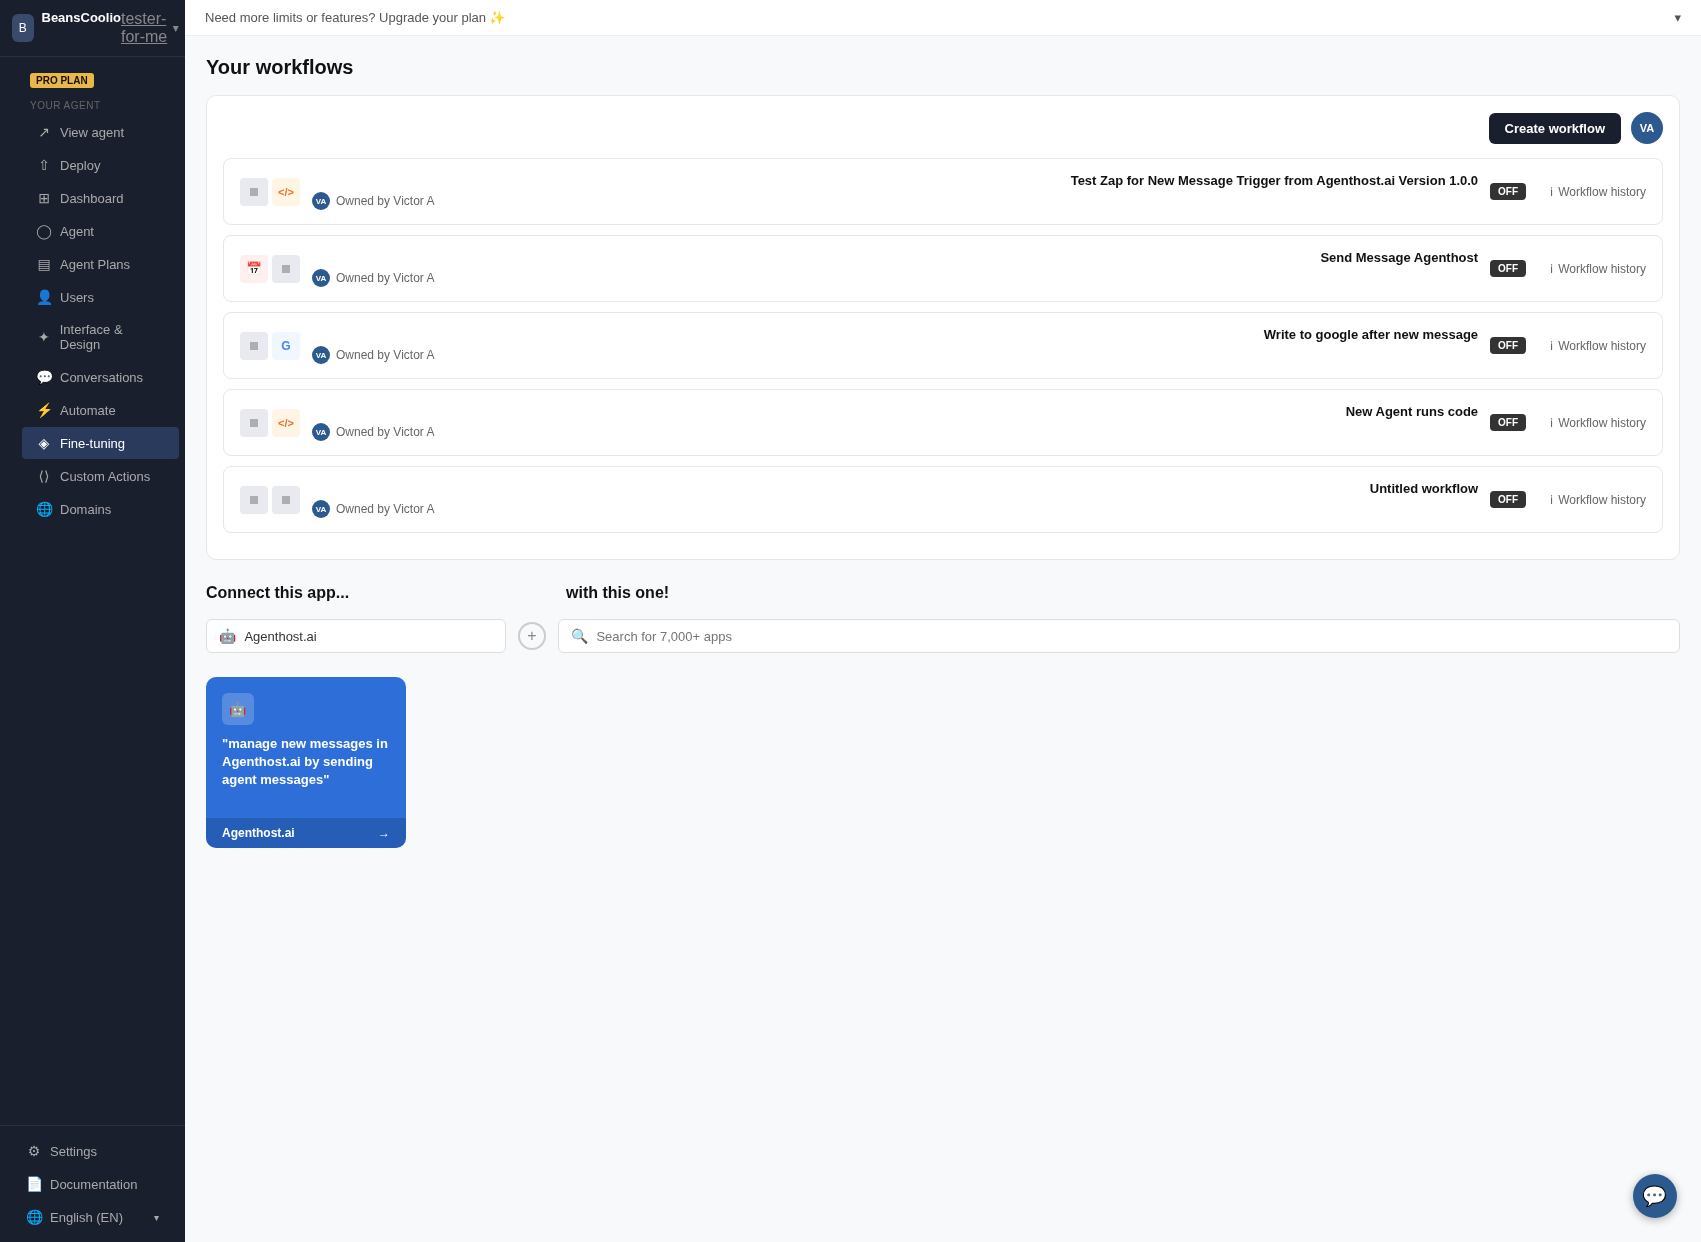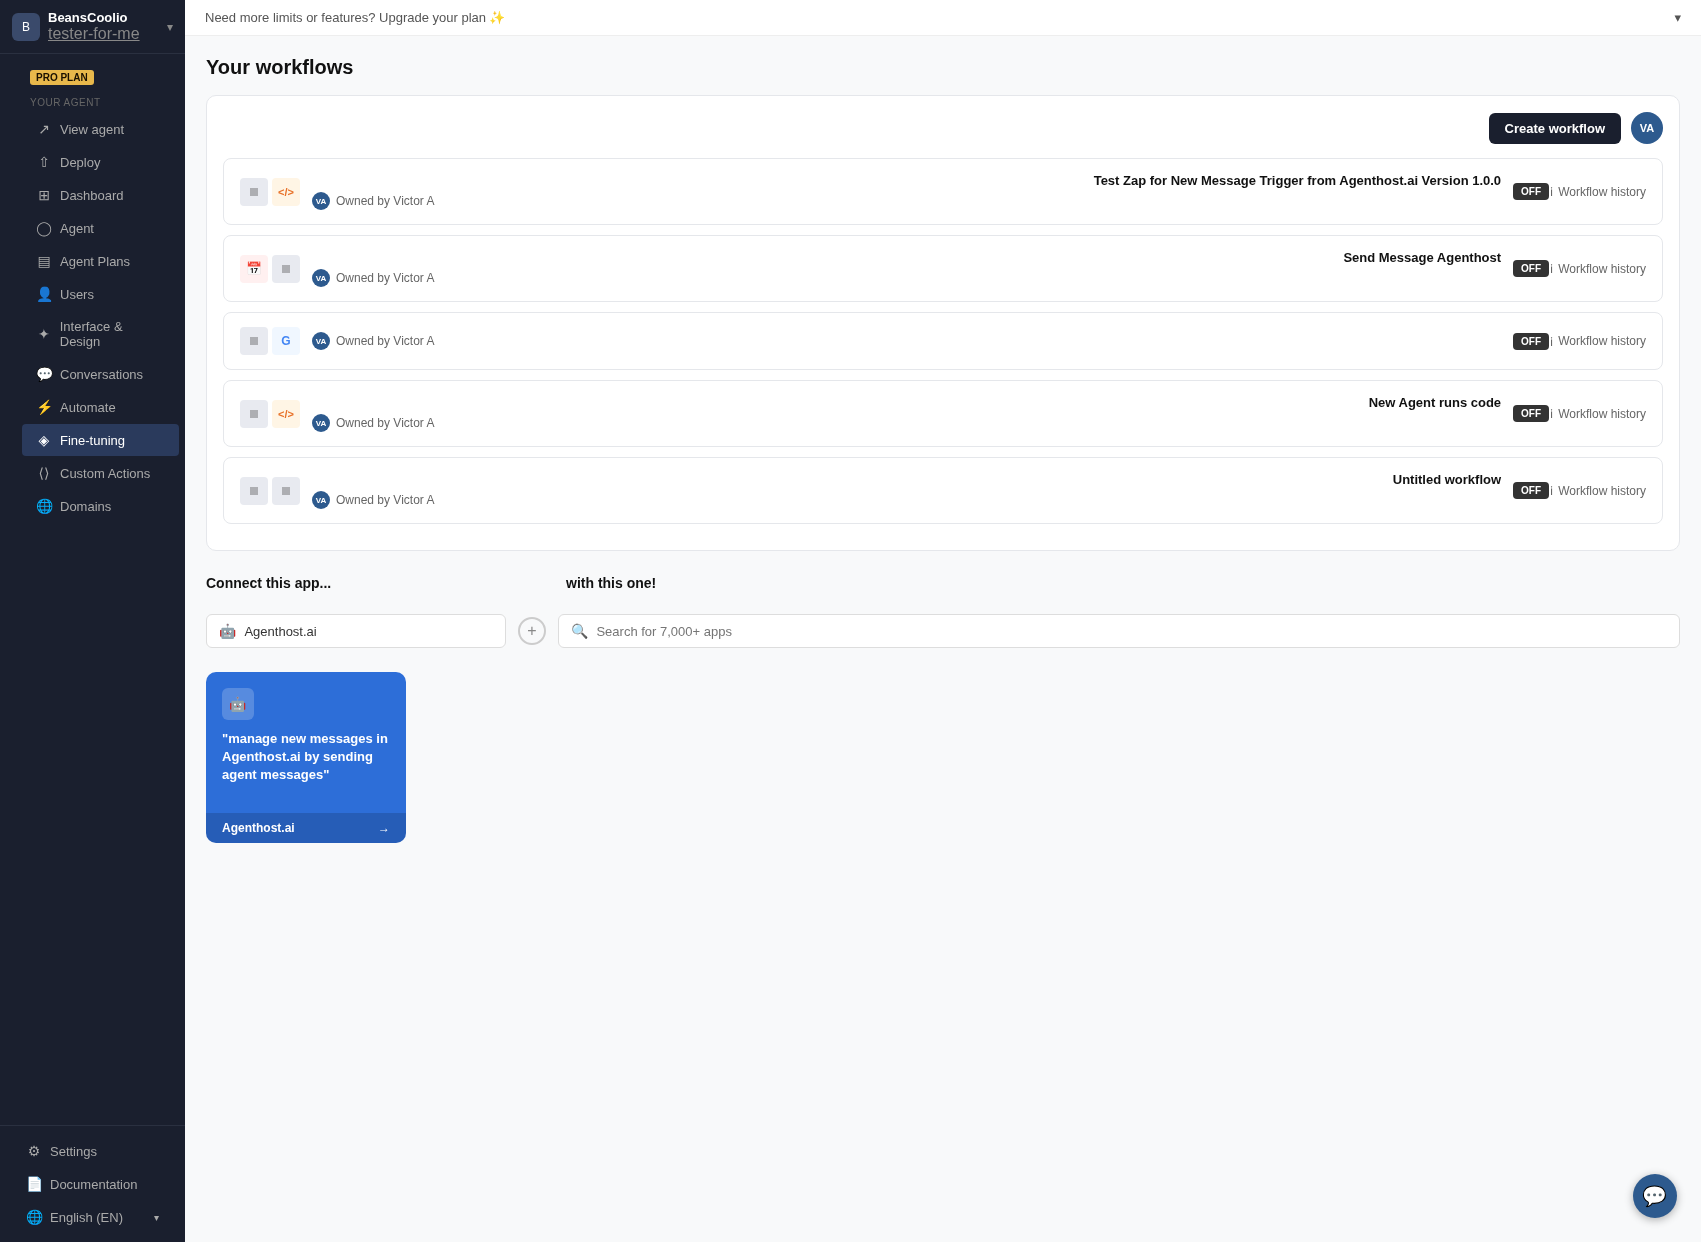--- a/index.html
+++ b/index.html
@@ -3,21 +3,21 @@
   <meta charset="utf-8">
   <style>
     * { box-sizing: border-box; margin: 0; padding: 0; }
     body { font-family: -apple-system, BlinkMacSystemFont, 'Segoe UI', sans-serif; background: #f5f5f5; display: flex; height: 100vh; overflow: hidden; font-size: 14px; }
 
     
     .sidebar { width: 185px; background: #1a1f2e; color: #ccc; display: flex; flex-direction: column; height: 100vh; flex-shrink: 0; }
     .sidebar-header { padding: 10px 12px; display: flex; align-items: center; justify-content: space-between; border-bottom: 1px solid #2a3040; }
     .sidebar-logo { display: flex; align-items: center; gap: 8px; }
     .sidebar-logo-icon { width: 28px; height: 28px; background: #3a4a6b; border-radius: 6px; display: flex; align-items: center; justify-content: center; font-size: 12px; color: #fff; }
-    .sidebar-logo-text { display: flex; flex-direction: column; }
+    .sidebar-logo-text { display: flex; flex-direction: row; }
     .sidebar-logo-name { color: #fff; font-size: 13px; font-weight: 600; }
     .sidebar-logo-sub { color: #888; font-size: 16px; text-decoration: underline; }
     .sidebar-chevron { color: #888; font-size: 12px; cursor: pointer; }
     .sidebar-nav { padding: 8px 0; flex: 1; overflow-y: auto; margin-left: 16px; }
     .sidebar-nav-item { display: flex; align-items: center; gap: 8px; padding: 8px 14px; color: #aaa; cursor: pointer; border-radius: 4px; margin: 1px 6px; font-size: 13px; }
     .sidebar-nav-item.active { background: #2a3a5c; color: #fff; }
     .sidebar-nav-item .nav-icon { font-size: 14px; width: 16px; text-align: center; }
     .pro-badge { background: #e8b84b; color: #1a1000; font-size: 10px; font-weight: 700; padding: 2px 6px; border-radius: 3px; margin: 8px 14px 4px; display: inline-block; }
     .section-label { font-size: 10px; color: #666; padding: 8px 14px 4px; text-transform: uppercase; letter-spacing: 0.5px; }
 
@@ -40,27 +40,27 @@
     .workflow-icons { display: flex; gap: 4px; }
     .wf-icon { width: 28px; height: 28px; border-radius: 4px; display: flex; align-items: center; justify-content: center; font-size: 13px; }
     .wf-icon-agent { background: #e8eaf0; }
     .wf-icon-code { background: #fff5e5; color: #e8722a; }
     .wf-icon-mail { background: #fff0f0; color: #e05555; }
     .wf-icon-google { background: #f0f7ff; color: #4285f4; }
     .workflow-info { flex: 1; text-align: right; }
     .workflow-name { font-size: 13px; font-weight: 600; color: #111; margin-bottom: 4px; }
     .workflow-owner { display: flex; align-items: center; gap: 6px; font-size: 12px; color: #666; }
     .owner-badge { width: 18px; height: 18px; background: #2d5a8e; border-radius: 50%; display: flex; align-items: center; justify-content: center; color: #fff; font-size: 8px; font-weight: 700; }
-    .workflow-actions { display: flex; align-items: center; gap: 1px; text-align: right; }
+    .workflow-actions { display: flex; align-items: center; gap: 24px; text-align: right; }
     .off-badge { background: #333; color: #fff; font-size: 10px; font-weight: 700; padding: 3px 8px; border-radius: 4px; }
     .history-link { display: flex; align-items: center; gap: 5px; font-size: 12px; color: #666; cursor: pointer; }
 
     
     .connect-section { margin-bottom: 24px; }
-    .connect-label { font-size: 14px; font-weight: 600; color: #111; margin-bottom: 15px; }
+    .connect-label { font-size: 16px; font-weight: 600; color: #111; margin-bottom: 9px; }
     .connect-row { display: flex; align-items: center; gap: 12px; }
     .connect-input { display: flex; align-items: center; gap: 8px; border: 1px solid #ddd; border-radius: 6px; padding: 8px 12px; background: #fff; flex: 0 0 300px; }
     .connect-input span { font-size: 13px; color: #333; }
     .connect-plus { width: 28px; height: 28px; border: 2px solid #ccc; border-radius: 50%; display: flex; align-items: center; justify-content: center; color: #888; font-size: 16px; flex-shrink: 0; }
     .connect-search { display: flex; align-items: center; gap: 8px; border: 1px solid #ddd; border-radius: 6px; padding: 8px 12px; background: #fff; flex: 1; }
     .connect-search input { border: none; outline: none; font-size: 13px; color: #999; width: 100%; background: transparent; }
 
     
     .popular-card { width: 200px; background: #2d6ed8; border-radius: 10px; overflow: hidden; cursor: pointer; }
     .popular-card-inner { padding: 16px; }
@@ -234,20 +234,21 @@
         <div class="workflow-icons">
           <div class="wf-icon wf-icon-agent">
             <svg width="16" height="16" viewBox="0 0 16 16" fill="none">
                 <rect width="16" height="16" rx="3" fill="#e8eaf0"></rect>
                 <path d="M4 4h8v8H4z" fill="#555" opacity="0.4"></path>
               </svg>
           </div>
           <div class="wf-icon wf-icon-google" style="font-weight:700;color:#4285f4;font-size:12px;">G</div>
         </div>
         <div class="workflow-info">
+          <div class="workflow-name">Write to google after new message</div>
           <div class="workflow-owner">
             <div class="owner-badge">VA</div>
             <span>Owned by Victor A</span>
           </div>
         </div>
         <div class="workflow-actions">
           <span class="off-badge">OFF</span>
           <div class="history-link">
             <span>ℹ</span>
             <span>Workflow history</span>

